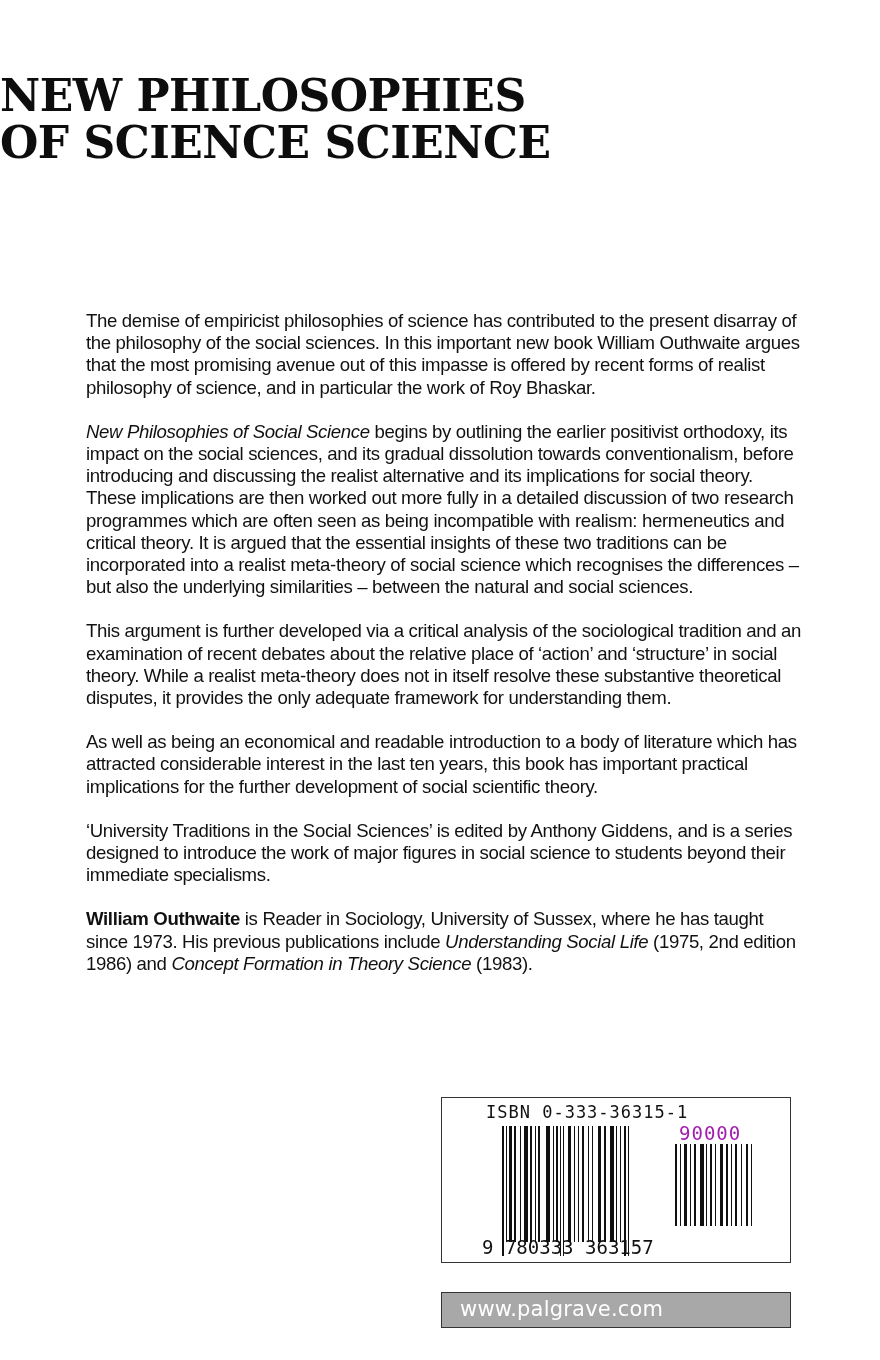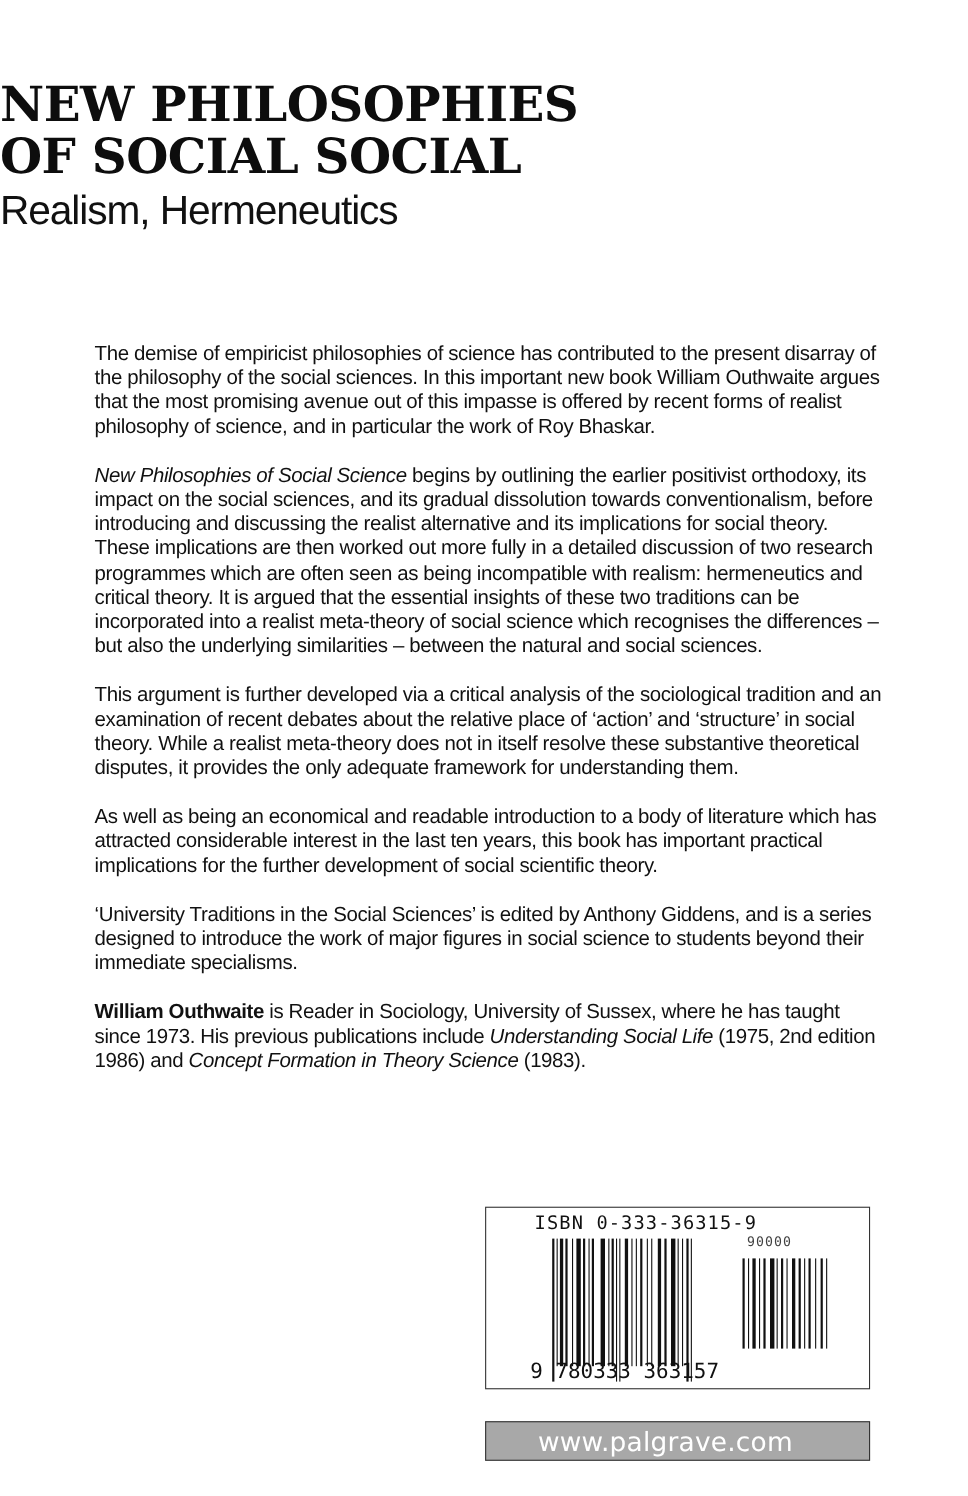--- a/index.html
+++ b/index.html
@@ -6,46 +6,45 @@
   body { width: 880px; height: 1360px; position: relative; overflow: hidden; color: #111; }
   .title-block { position: absolute; left: 0; top: 72px; width: 880px; text-align: left; }
   .main-title { font-family: "DejaVu Serif", serif; font-weight: 900; font-size: 44px; line-height: 47px; letter-spacing: -0.5px; color: #0d0d0d; transform: scaleY(1.0); }
   .subtitle { font-family: "Liberation Sans", sans-serif; font-size: 37px; line-height: 44px; letter-spacing: -1px; color: #111; margin-top: 4px; }
   .blurb { position: absolute; left: 86px; top: 310px; width: 720px; font-family: "Liberation Sans", sans-serif; font-size: 18.6px; line-height: 22.2px; letter-spacing: -0.35px; color: #111; }
   .blurb p { margin: 0 0 22px 0; }
   .blurb i { font-style: italic; }
   .blurb b { font-weight: bold; }
   .barcode-box { position: absolute; left: 441px; top: 1097px; width: 348px; height: 164px; border: 1.5px solid #333; background: #fff; }
   .isbn-text { position: absolute; left: 44px; top: 4px; font-family: "DejaVu Sans Mono", monospace; font-size: 17px; letter-spacing: 1px; color: #111; }
-  .price-code { position: absolute; left: 237px; top: 24px; font-family: "DejaVu Sans Mono", monospace; font-size: 12px; letter-spacing: 1px; color: #404040; }
+  .price-code { position: absolute; left: 237px; top: 24px; font-family: "DejaVu Sans Mono", monospace; font-size: 19px; letter-spacing: 1px; color: #a21caf; }
   .ean-digits { position: absolute; left: 40px; top: 138px; font-family: "DejaVu Sans Mono", monospace; font-size: 19px; color: #111; white-space: pre; }
   svg.bars { position: absolute; left: 0; top: 0; }
   .url-box { position: absolute; left: 441px; top: 1292px; width: 348px; height: 34px; background: #a8a8a8; border: 1.5px solid #333; }
-  .url-text { position: absolute; left: 18px; top: 4px; font-family: "DejaVu Sans", sans-serif; font-size: 24px; color: #ffffff; letter-spacing: 0.2px; margin-left: 29px; }
+  .url-text { position: absolute; left: 18px; top: 4px; font-family: "DejaVu Sans", sans-serif; font-size: 21px; color: #ffffff; letter-spacing: 0.2px; }
 </style>
 </head>
 <body>
 
 <div class="title-block">
   <div class="main-title">NEW PHILOSOPHIES</div>
-  <div class="main-title">OF SOCIAL SOCIAL</div>
-  <div class="subtitle">Realism, Hermeneutics</div>
+  <div class="main-title">OF SCIENCE SCIENCE</div>
 </div>
 
 <div class="blurb">
   <p>The demise of empiricist philosophies of science has contributed to the present disarray of the philosophy of the social sciences. In this important new book William Outhwaite argues that the most promising avenue out of this impasse is offered by recent forms of realist philosophy of science, and in particular the work of Roy Bhaskar.</p>
   <p><i>New Philosophies of Social Science</i><span> begins by outlining the earlier positivist orthodoxy, its impact on the social sciences, and its gradual dissolution towards conventionalism, before introducing and discussing the realist alternative and its implications for social theory. These implications are then worked out more fully in a detailed discussion of two research programmes which are often seen as being incompatible with realism: hermeneutics and critical theory. It is argued that the essential insights of these two traditions can be incorporated into a realist meta-theory of social science which recognises the differences – but also the underlying similarities – between the natural and social sciences.</span></p>
   <p>This argument is further developed via a critical analysis of the sociological tradition and an examination of recent debates about the relative place of ‘action’ and ‘structure’ in social theory. While a realist meta-theory does not in itself resolve these substantive theoretical disputes, it provides the only adequate framework for understanding them.</p>
   <p>As well as being an economical and readable introduction to a body of literature which has attracted considerable interest in the last ten years, this book has important practical implications for the further development of social scientific theory.</p>
   <p>‘University Traditions in the Social Sciences’ is edited by Anthony Giddens, and is a series designed to introduce the work of major figures in social science to students beyond their immediate specialisms.</p>
   <p><b>William Outhwaite</b><span> is Reader in Sociology, University of Sussex, where he has taught since 1973. His previous publications include </span><i>Understanding Social Life</i><span> (1975, 2nd edition 1986) and </span><i>Concept Formation in Theory Science</i><span> (1983).</span></p>
 </div>
 
 <div class="barcode-box">
-  <div class="isbn-text">ISBN 0-333-36315-9</div>
+  <div class="isbn-text">ISBN 0-333-36315-1</div>
   <div class="price-code">90000</div>
   <svg class="bars" width="348" height="164" id="bars-svg">
       <rect x="60" y="28" width="2" height="130" fill="#111"></rect>
       <rect x="64" y="28" width="1" height="116" fill="#111"></rect>
       <rect x="67" y="28" width="3" height="116" fill="#111"></rect>
       <rect x="72" y="28" width="2" height="116" fill="#111"></rect>
       <rect x="78" y="28" width="1" height="116" fill="#111"></rect>
       <rect x="82" y="28" width="4" height="116" fill="#111"></rect>
       <rect x="88" y="28" width="2" height="116" fill="#111"></rect>
       <rect x="93" y="28" width="1" height="116" fill="#111"></rect>

